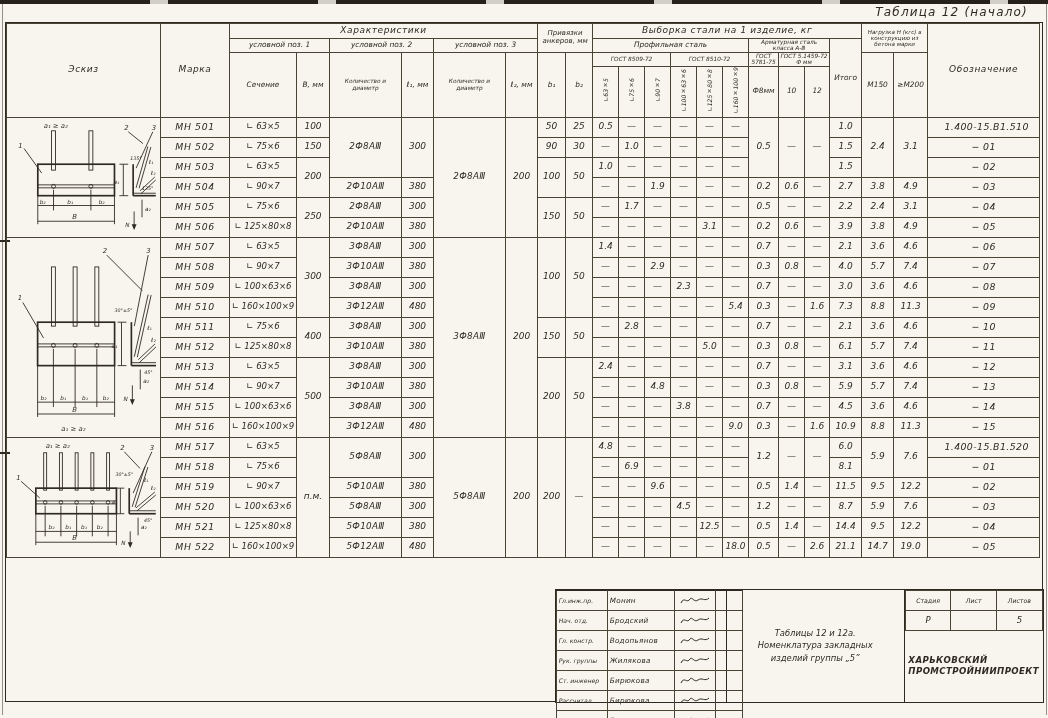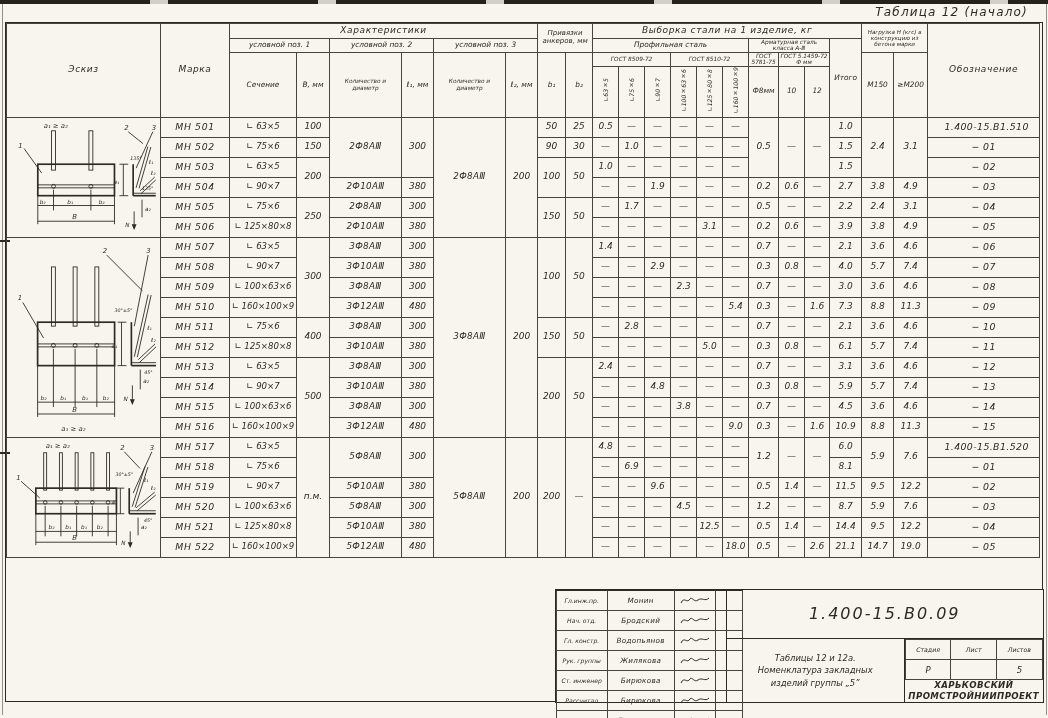--- a/index.html
+++ b/index.html
@@ -47,38 +47,38 @@
 
   
   .note{position:absolute;left:58px;top:578px;width:430px;font-size:9.6px;line-height:13.5px;
         letter-spacing:.4px;white-space:pre-line;text-indent:42px;}
 
   
   .titleblock{position:absolute;right:-1.7px;bottom:-1.7px;width:487px;height:112px;
         border:1.7px solid #2e2a22;display:flex;background:#f7f5ee;}
   .tb-left{width:170px;border-right:1.4px solid #2e2a22;}
   table.tbp{border-collapse:collapse;width:100%;height:100%;table-layout:fixed;}
-  table.tbp td{border:.9px solid #4a4437;padding:0 2px;height:12.5px;overflow:hidden;white-space:nowrap;text-align:center;}
+  table.tbp td{border:.9px solid #4a4437;padding:0 2px;height:12.5px;overflow:hidden;white-space:nowrap;}
   .tb-role{width:46px;font-size:6.1px;}
   .tb-name{width:62px;font-size:7.2px;letter-spacing:.3px;}
   .tb-sig{width:36px;text-align:center;}
   .tb-extra{width:22px;}
   .sig{display:block;margin:0 auto;}
   .sig path{stroke:#2e2a22;fill:none;stroke-width:1px;}
   .tb-right{flex:1;display:flex;flex-direction:column;}
   .tb-doc{height:50px;border-bottom:1.6px solid #2e2a22;display:flex;align-items:center;
         justify-content:center;font-size:16px;letter-spacing:2px;}
   .tb-bottom{flex:1;display:flex;}
   .tb-title{width:177px;border-right:1.4px solid #2e2a22;display:flex;align-items:center;
         justify-content:center;font-size:8.4px;line-height:1.5;white-space:pre-line;text-align:center;}
   .tb-stamp{flex:1;display:flex;flex-direction:column;}
   table.stamp{border-collapse:collapse;width:100%;table-layout:fixed;}
   table.stamp th{border:.9px solid #4a4437;font-size:6.2px;font-weight:normal;height:12px;}
   table.stamp td{border:.9px solid #4a4437;font-size:8.5px;height:11px;text-align:center;}
-  .tb-org{flex:1;display:flex;align-items:center;justify-content:center;text-align:center;
+  .tb-org{flex:1;display:flex;align-items:center;justify-content:center;
         font-size:8.6px;font-weight:bold;line-height:1.25;white-space:pre-line;letter-spacing:.4px;}
 </style>
 </head>
 <body>
 
 <div class="page">
   <div class="scan-top"></div>
   <div class="edge-l"></div>
   <div class="edge-r"></div>
   <div class="tick" style="top:240px"></div>
@@ -823,21 +823,20 @@
   <svg class="sig" width="30" height="12" viewBox="0 0 30 12">
     <path d="M1 9 C4 2 7 10 10 5 C12 2 14 9 18 6 C22 3 25 8 29 4"></path>
   </svg>
 </td>
                 <td class="tb-extra"></td>
               </tr>
             </tbody>
           </table>
       </div>
       <div class="tb-right">
-        <div class="tb-doc">1.400-15.В0.09</div>
         <div class="tb-bottom">
           <div class="tb-title">Таблицы 12 и 12а.
 Номенклатура закладных
 изделий группы „5”</div>
           <div class="tb-stamp">
             <table class="stamp">
               <tbody>
                   <tr>
                 <th>Стадия</th>
                 <th>Лист</th>

